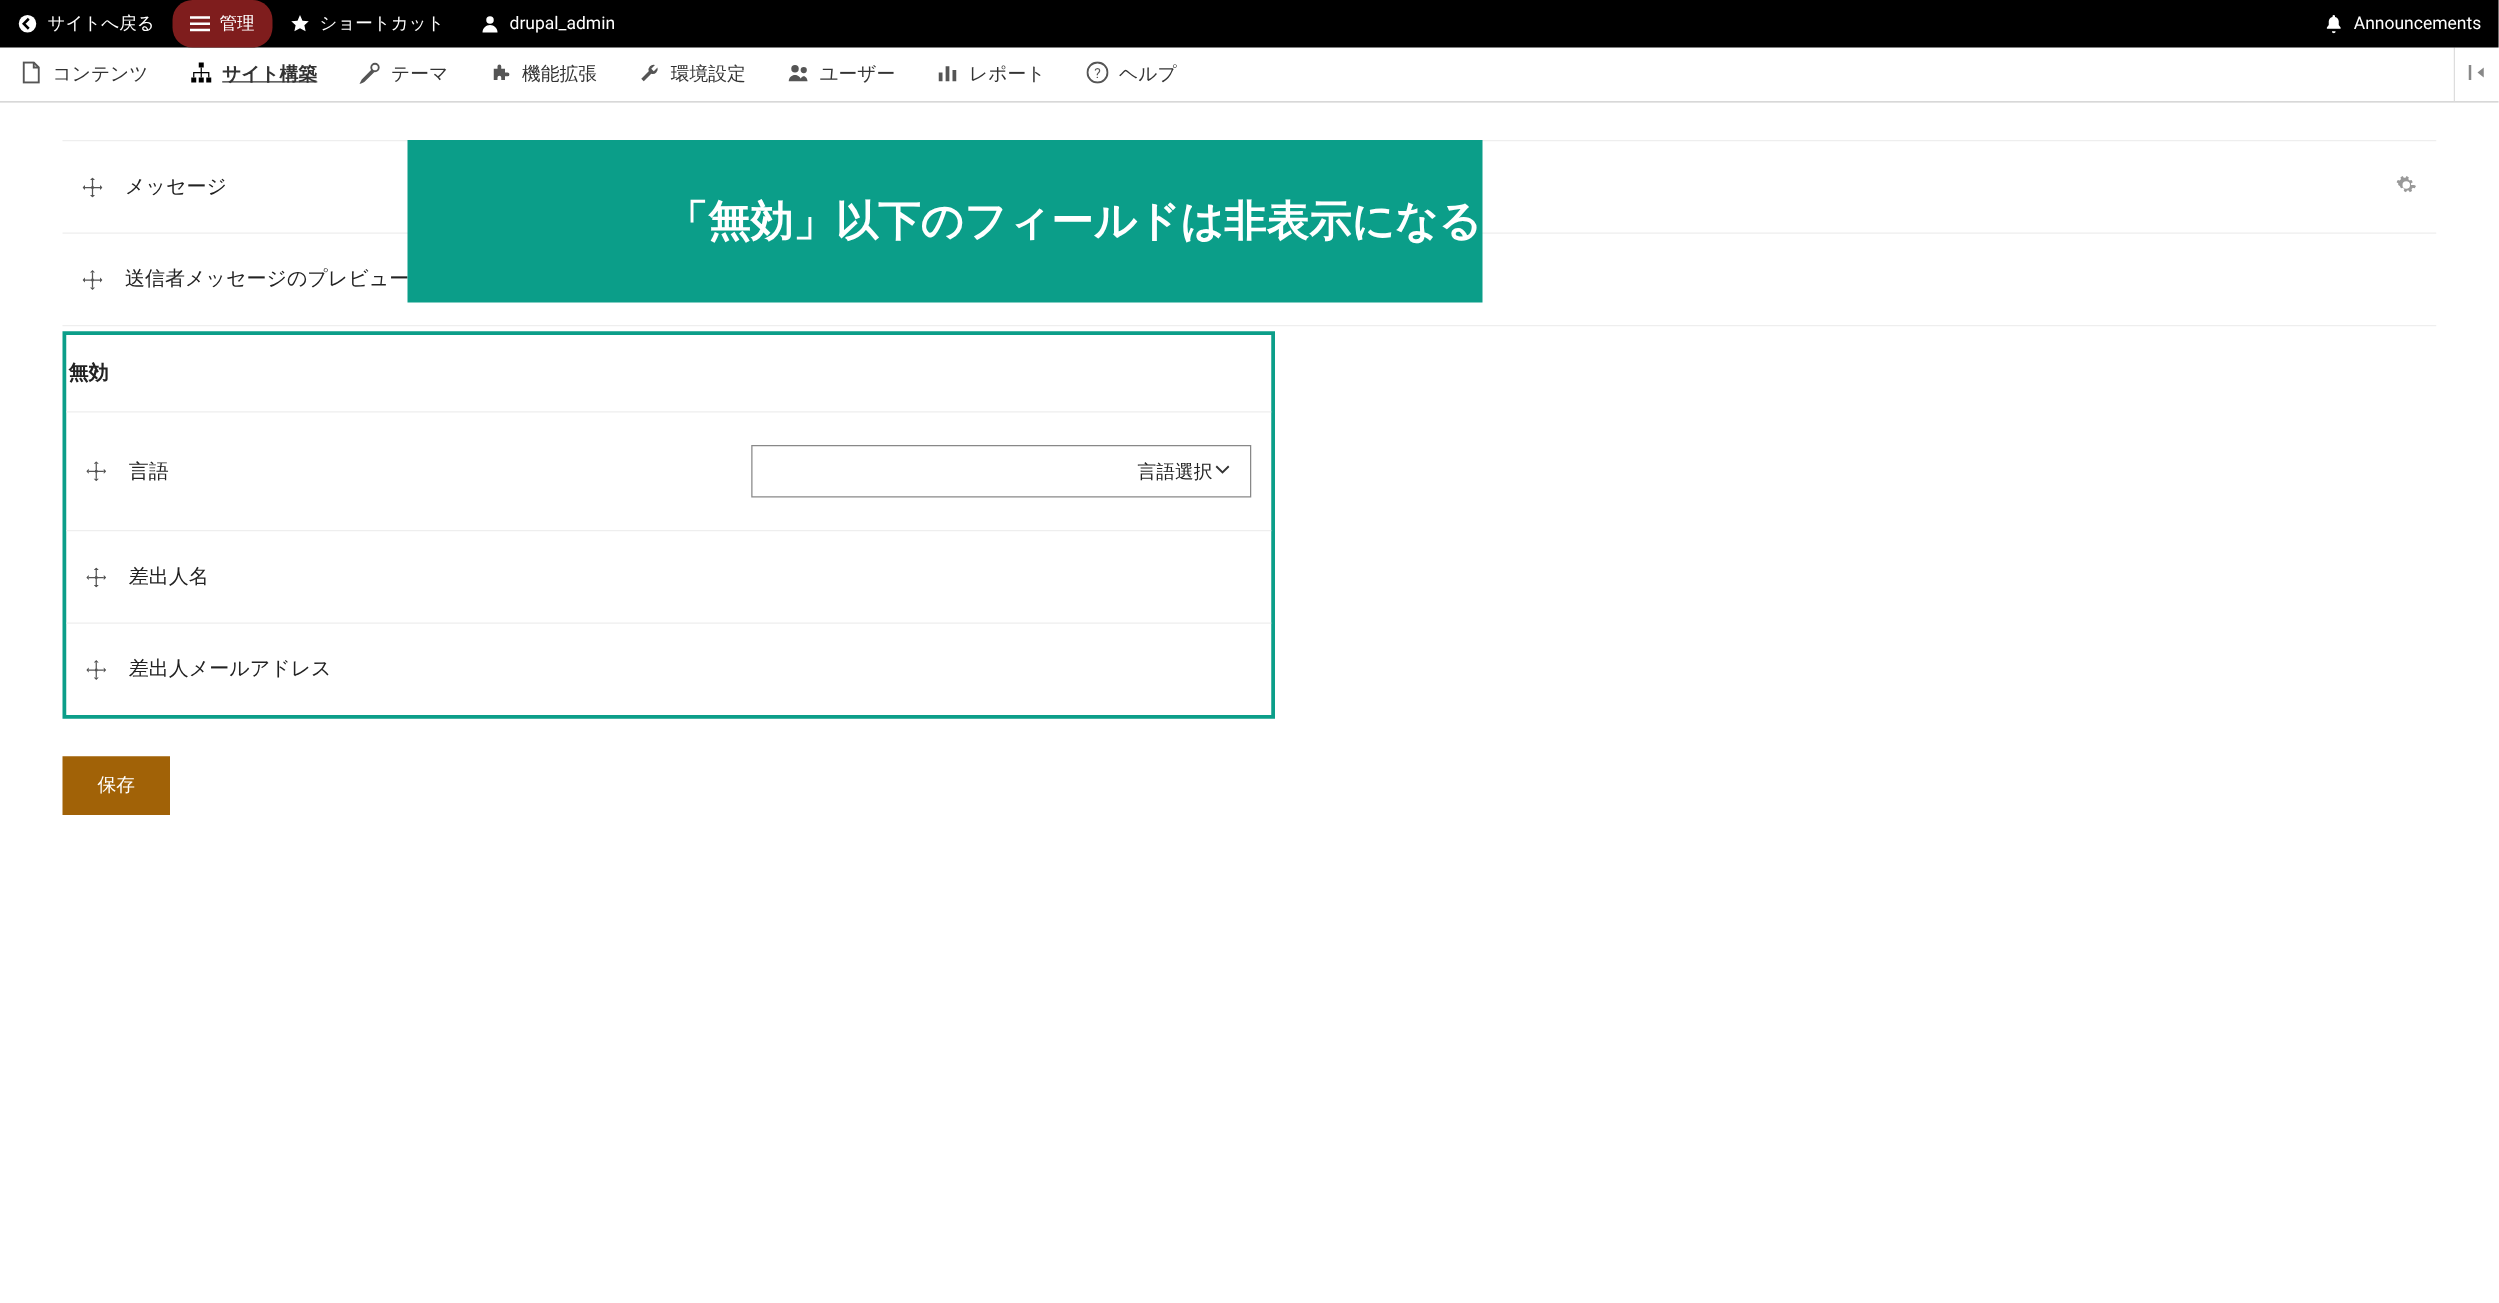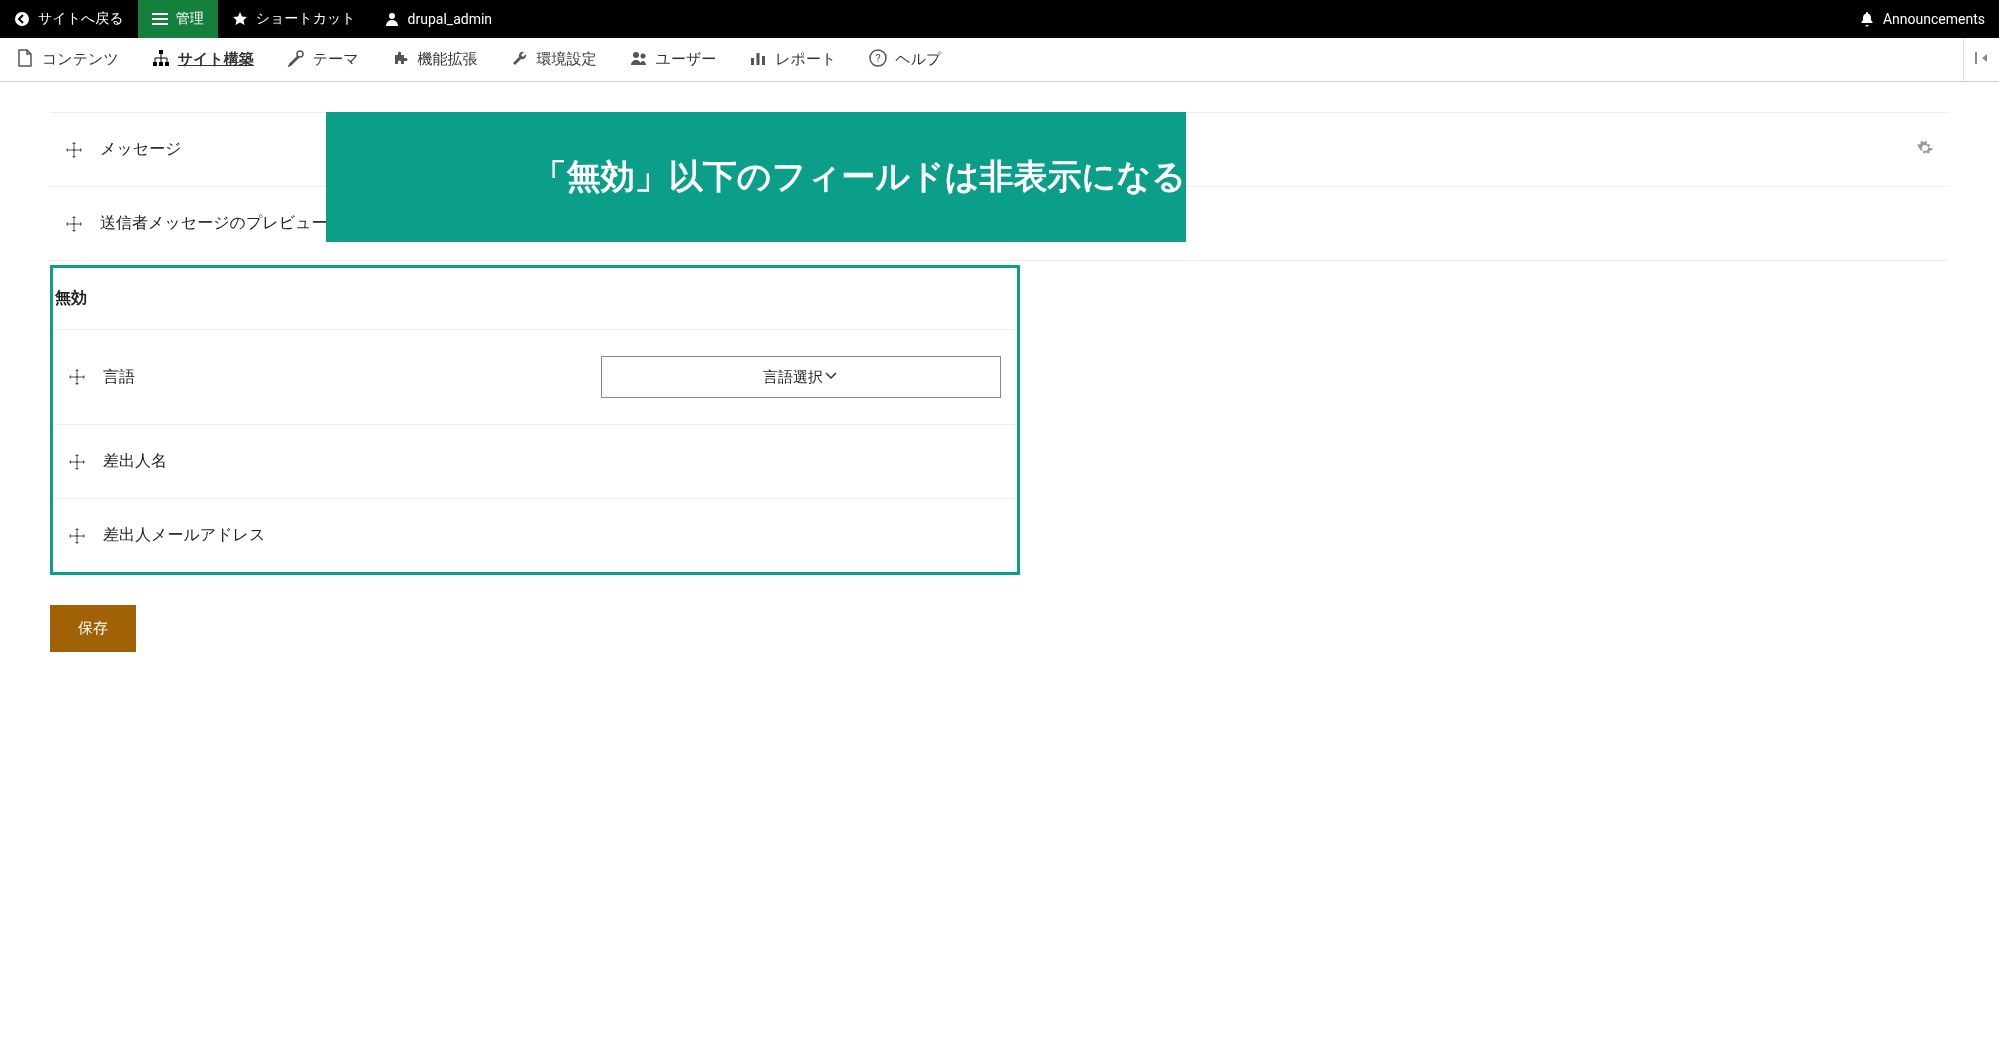--- a/index.html
+++ b/index.html
@@ -1,21 +1,21 @@
 <!DOCTYPE html>
 <html><head>
   <meta charset="utf-8">
   <style>
     * { margin: 0; padding: 0; box-sizing: border-box; }
     body { font-family: -apple-system, BlinkMacSystemFont, "Segoe UI", Roboto, sans-serif; background: #fff; color: #222; }
 
     
     .topbar { background: #000; color: #fff; display: flex; align-items: center; height: 38px; font-size: 14px; position: relative; }
     .topbar-item { display: inline-flex; align-items: center; padding: 0 14px; height: 38px; gap: 8px; cursor: pointer; }
-    .topbar-item.active { background: #15803d; }
+    .topbar-item.active { background: #7f1d1d; border-radius: 16px; }
     .topbar-right { margin-left: auto; display: flex; align-items: center; }
     .ico { display: inline-flex; width: 16px; height: 16px; align-items: center; justify-content: center; }
 
     
     .adminnav { background: #fff; border-bottom: 1px solid #ccc; display: flex; align-items: stretch; height: 44px; font-size: 15px; }
     .adminnav-item { display: inline-flex; align-items: center; gap: 8px; padding: 0 16px; cursor: pointer; color: #333; border-right: 1px solid transparent; }
     .adminnav-item.active { font-weight: bold; text-decoration: underline; }
     .adminnav-collapse { margin-left: auto; width: 36px; display:flex; align-items:center; justify-content:center; border-left:1px solid #ddd; cursor:pointer; color:#888;}
 
     
@@ -52,21 +52,21 @@
     .disabled-group .field-row { border-bottom: 1px solid #eee; }
     .disabled-group .field-row:last-child { border-bottom: none; }
 
     .select-widget {
       margin-left: auto;
       width: 400px;
       border: 1px solid #888;
       padding: 10px 14px;
       display: flex;
       align-items: center;
-      justify-content: center;
+      justify-content: flex-end;
       font-size: 15px;
       cursor: pointer;
       background: #fff;
     }
 
     .save-btn {
       margin-top: 30px;
       background: #a16207;
       color: #fff;
       border: none;

